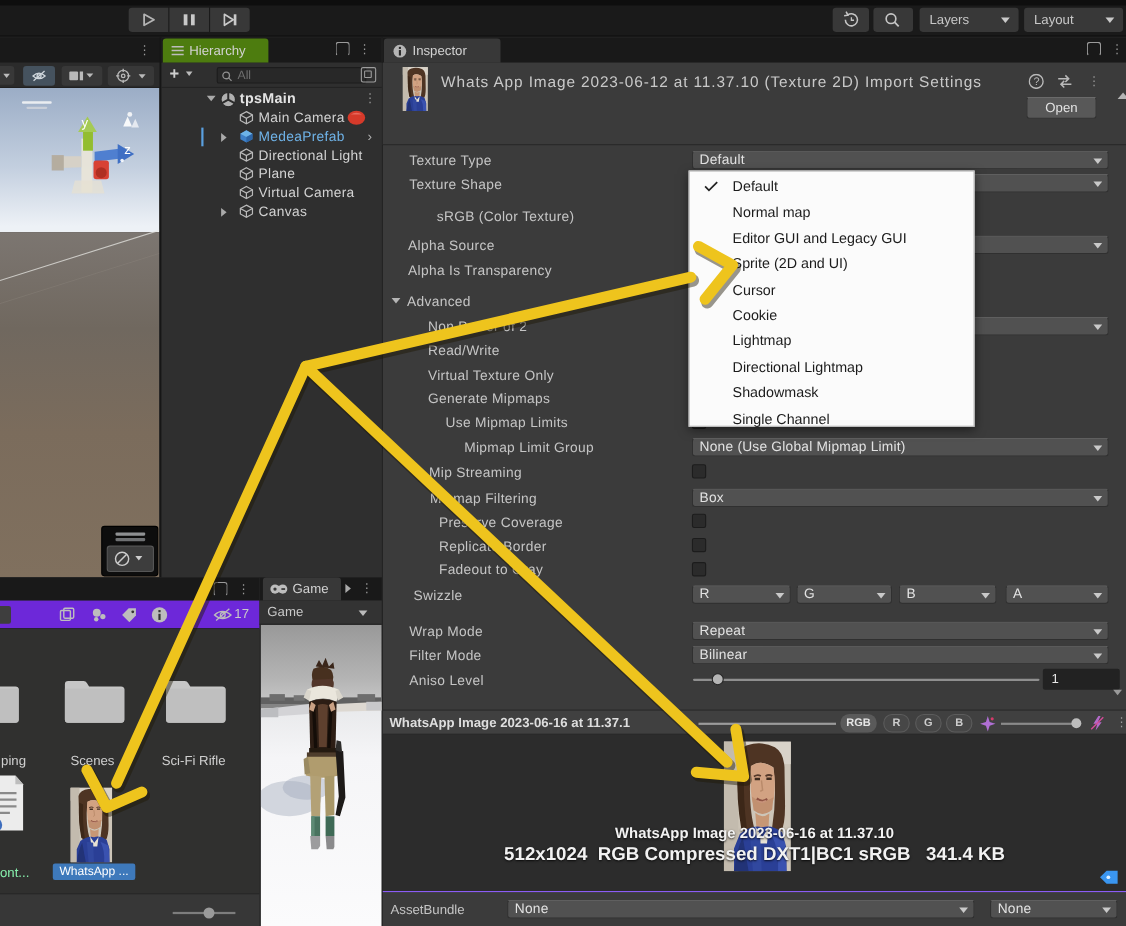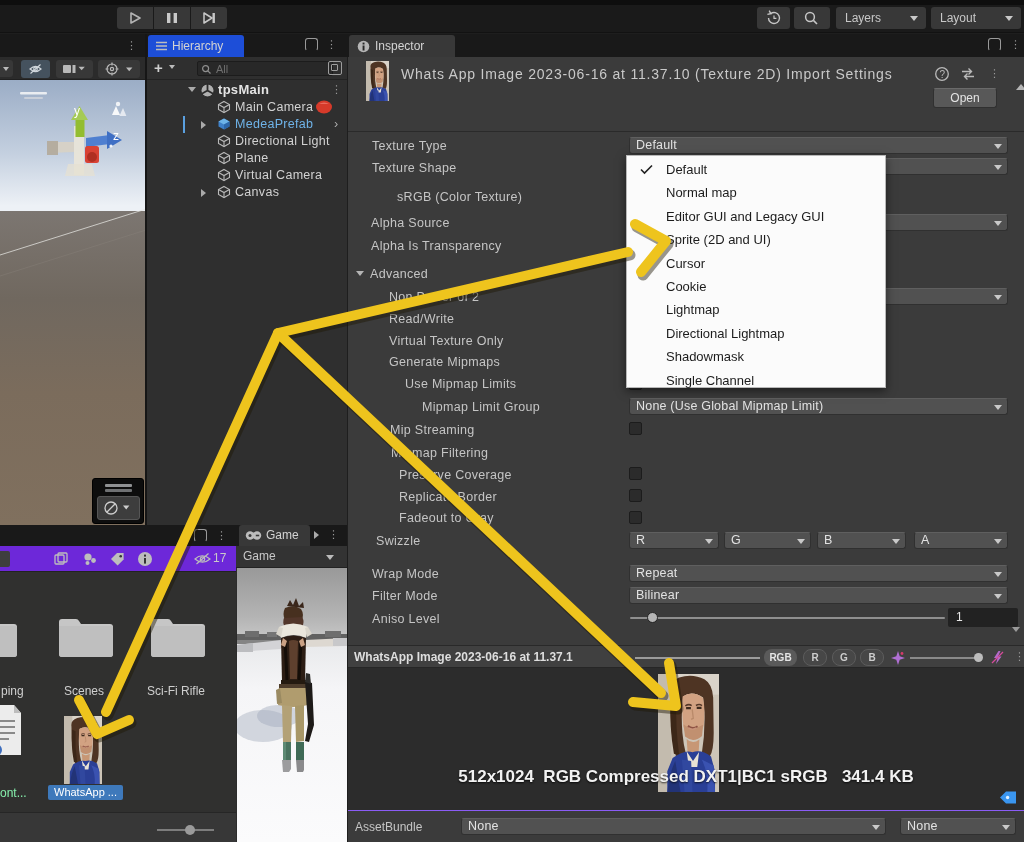--- a/index.html
+++ b/index.html
@@ -150,21 +150,21 @@
             </svg>
       </div>
     </div>
   </div>
   <div class="abs" style="left:145px;top:0;width:2px;height:491px;background:#161616;"></div>
 </div>
 
 <div class="abs" style="left:147px;top:34px;width:200px;height:491px;background:#2f2f2f;">
 
   <div class="abs" style="left:0;top:0;width:200px;height:23px;background:#191919;">
-    <div class="abs" style="left:1px;top:1px;width:96px;height:22px;background:#1d4ed8;border-radius:3px 3px 0 0;">
+    <div class="abs" style="left:1px;top:1px;width:96px;height:22px;background:#4d7c0f;border-radius:3px 3px 0 0;">
       <svg class="abs" style="left:7px;top:5px;" width="14" height="12">
             <g stroke="#bdbdbd" stroke-width="1.4">
               <path d="M1 2.5 h11 M1 6 h11 M1 9.5 h11"></path>
             </g>
           </svg>
       <span class="abs" style="left:24px;top:4px;color:#d3d3d3;font-size:12px;">Hierarchy</span>
     </div>
     <div class="abs" style="left:158px;top:4px;width:13px;height:13px;border:1.4px solid #9a9a9a;border-radius:3px;border-bottom-color:transparent;"></div>
     <div class="abs" style="left:179px;top:4px;color:#9a9a9a;font-size:11px;">⋮</div>
   </div>
@@ -274,21 +274,21 @@
       <span class="abs" style="left:26px;top:4px;color:#d3d3d3;font-size:12px;">Inspector</span>
     </div>
     <div class="abs" style="left:640px;top:4px;width:13px;height:13px;border:1.4px solid #9a9a9a;border-radius:3px;border-bottom-color:transparent;"></div>
     <div class="abs" style="left:662px;top:4px;color:#9a9a9a;font-size:11px;">⋮</div>
   </div>
 
   <div class="abs" style="left:0;top:23px;width:676px;height:75px;background:#3b3b3b;border-bottom:1px solid #2a2a2a;">
     <svg class="abs" style="left:18px;top:4px;" width="23" height="40" viewBox="0 0 23 40">
           <use href="#portrait"></use>
         </svg>
-    <span class="abs" style="left:53px;top:9px;color:#c9c9c9;font-size:14px;letter-spacing:0.8px;white-space:nowrap;">Whats App Image 2023-06-16 at 11.37.10 (Texture 2D) Import Settings</span>
+    <span class="abs" style="left:53px;top:9px;color:#c9c9c9;font-size:14px;letter-spacing:0.8px;white-space:nowrap;">Whats App Image 2023-06-12 at 11.37.10 (Texture 2D) Import Settings</span>
     <svg class="abs" style="left:587px;top:10px;" width="14" height="14">
           <circle cx="7" cy="7" r="6.3" stroke="#b9b9b9" fill="none" stroke-width="1.3"></circle>
           <text x="4.5" y="10.5" font-size="10" fill="#b9b9b9" font-family="Liberation Sans">?</text>
         </svg>
     <svg class="abs" style="left:612px;top:10px;" width="16" height="14">
           <g stroke="#b9b9b9" stroke-width="1.4" fill="none">
             <path d="M2 4.5 h9 M8.5 1.5 l3 3 -3 3"></path>
             <path d="M14 9.5 h-9 M7.5 6.5 l-3 3 3 3"></path>
           </g>
         </svg>
@@ -324,20 +324,21 @@
   <div class="cb" style="left:281px;top:156px;"></div>
   <div class="dd" style="left:281px;top:180px;width:379px;">Input Texture Alpha<span class="arr"></span></div>
   <div class="cb" style="left:281px;top:205px;"></div>
   <div class="dd" style="left:281px;top:254px;width:379px;">ToNearest<span class="arr"></span></div>
   <div class="cb" style="left:281px;top:278px;"></div>
   <div class="cb" style="left:281px;top:300px;"></div>
   <div class="cb" style="left:281px;top:321px;"></div>
   <div class="cb" style="left:281px;top:343px;"></div>
   <div class="dd" style="left:281px;top:364px;width:379px;">None (Use Global Mipmap Limit)<span class="arr"></span></div>
   <div class="cb" style="left:281px;top:388px;"></div>
+  <div class="dd" style="left:281px;top:410px;width:379px;">Box<span class="arr"></span></div>
   <div class="cb" style="left:281px;top:433px;"></div>
   <div class="cb" style="left:281px;top:455px;"></div>
   <div class="cb" style="left:281px;top:477px;"></div>
   <div class="dd" style="left:281px;top:498px;width:90px;">R<span class="arr"></span></div>
   <div class="dd" style="left:376px;top:498px;width:87px;">G<span class="arr"></span></div>
   <div class="dd" style="left:469px;top:498px;width:89px;">B<span class="arr"></span></div>
   <div class="dd" style="left:566px;top:498px;width:94px;">A<span class="arr"></span></div>
   <div class="dd" style="left:281px;top:531px;width:379px;">Repeat<span class="arr"></span></div>
   <div class="dd" style="left:281px;top:553px;width:379px;">Bilinear<span class="arr"></span></div>
 
@@ -362,20 +363,21 @@
           <path d="M8.5 1 L4 8 H7.5 L6 14 L11.5 6.5 H8 L10.5 1Z" fill="#c06fd8" opacity="0.9"></path>
           <path d="M2 13 L13 2" stroke="#d84a9a" stroke-width="1.2"></path>
         </svg>
     <div class="abs" style="left:666px;top:4px;color:#9a9a9a;font-size:11px;">⋮</div>
   </div>
 
   <div class="abs" style="left:0;top:634px;width:676px;height:142px;background:#2c2c2c;">
     <svg class="abs" style="left:310px;top:6px;" width="61" height="118" viewBox="0 0 23 40" preserveAspectRatio="none">
           <use href="#portrait"></use>
         </svg>
+    <div class="abs" style="left:0;top:82px;width:676px;text-align:center;color:#f2f2f2;font-size:13.5px;font-weight:bold;text-shadow:0 1px 2px rgba(0,0,0,.8);">WhatsApp Image 2023-06-16 at 11.37.10</div>
     <div class="abs" style="left:0;top:99px;width:676px;text-align:center;color:#f2f2f2;font-size:17px;font-weight:bold;text-shadow:0 1px 2px rgba(0,0,0,.8);">512x1024&nbsp; RGB Compressed DXT1|BC1 sRGB&nbsp;&nbsp; 341.4 KB</div>
     <svg class="abs" style="left:651px;top:122px;" width="19" height="15">
           <path d="M1 7.5 L7 1.5 H17 V13.5 H7 Z" fill="#3a96f0"></path>
           <circle cx="8.6" cy="7.5" r="1.7" fill="#dff0ff"></circle>
         </svg>
   </div>
 
   <div class="abs" style="left:0;top:776px;width:676px;height:32px;background:#3b3b3b;border-top:1px solid #8b5cf6;">
     <span class="abs" style="left:7px;top:9px;color:#c5c5c5;font-size:12px;">AssetBundle</span>
     <div class="dd" style="left:113px;top:7px;width:425px;">None<span class="arr"></span></div>

